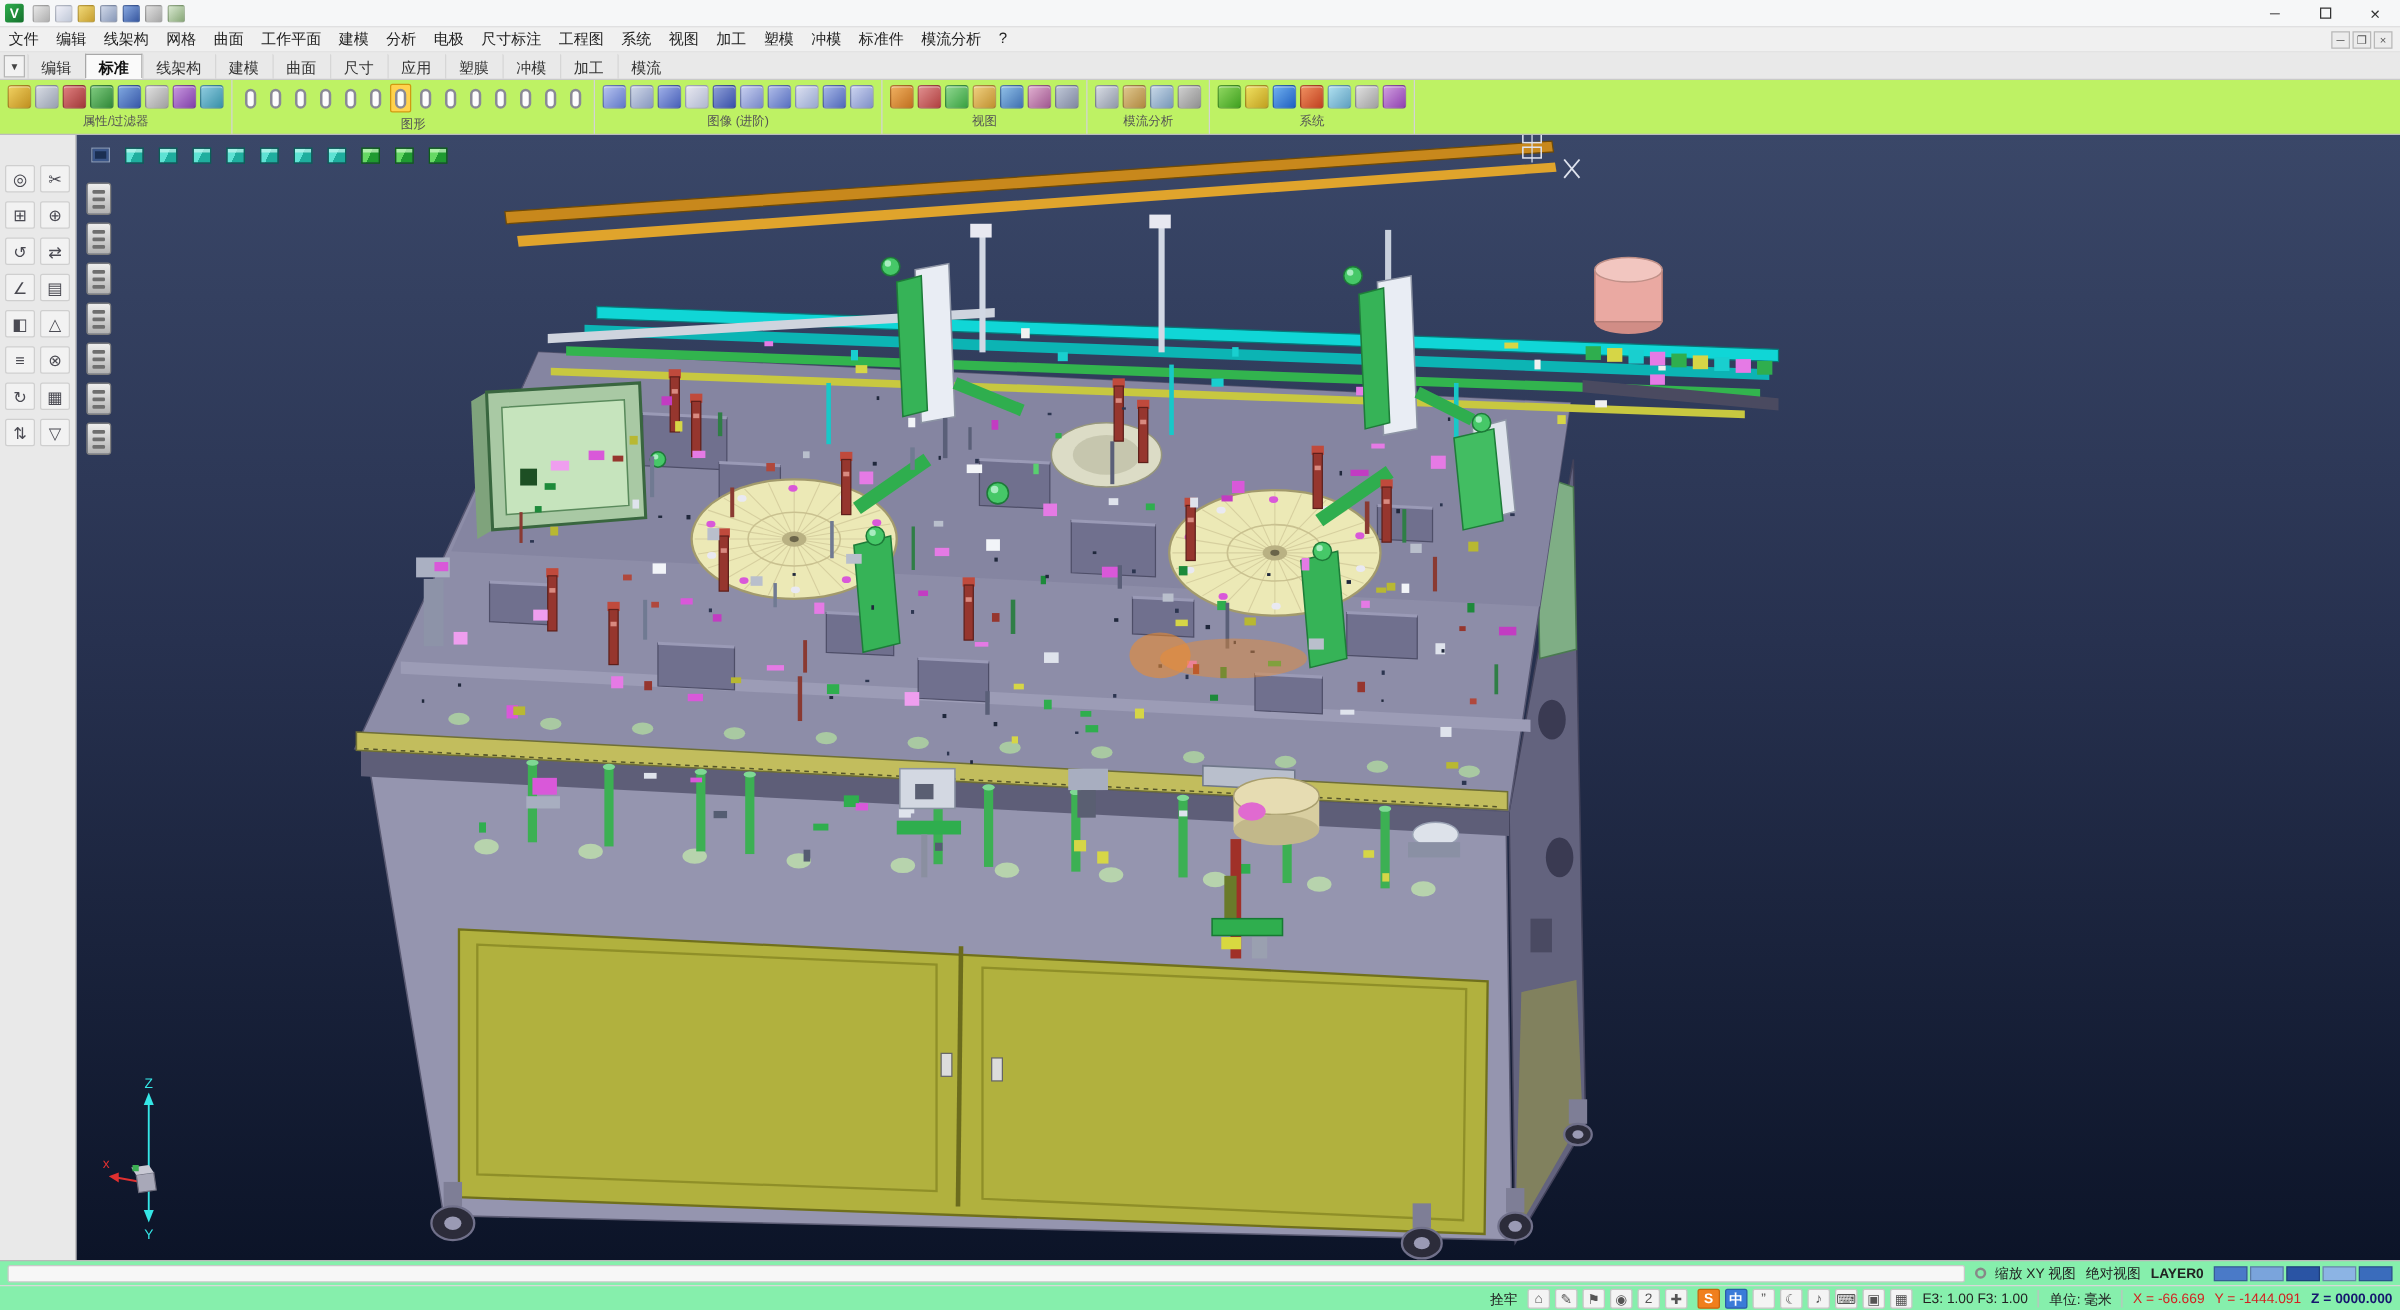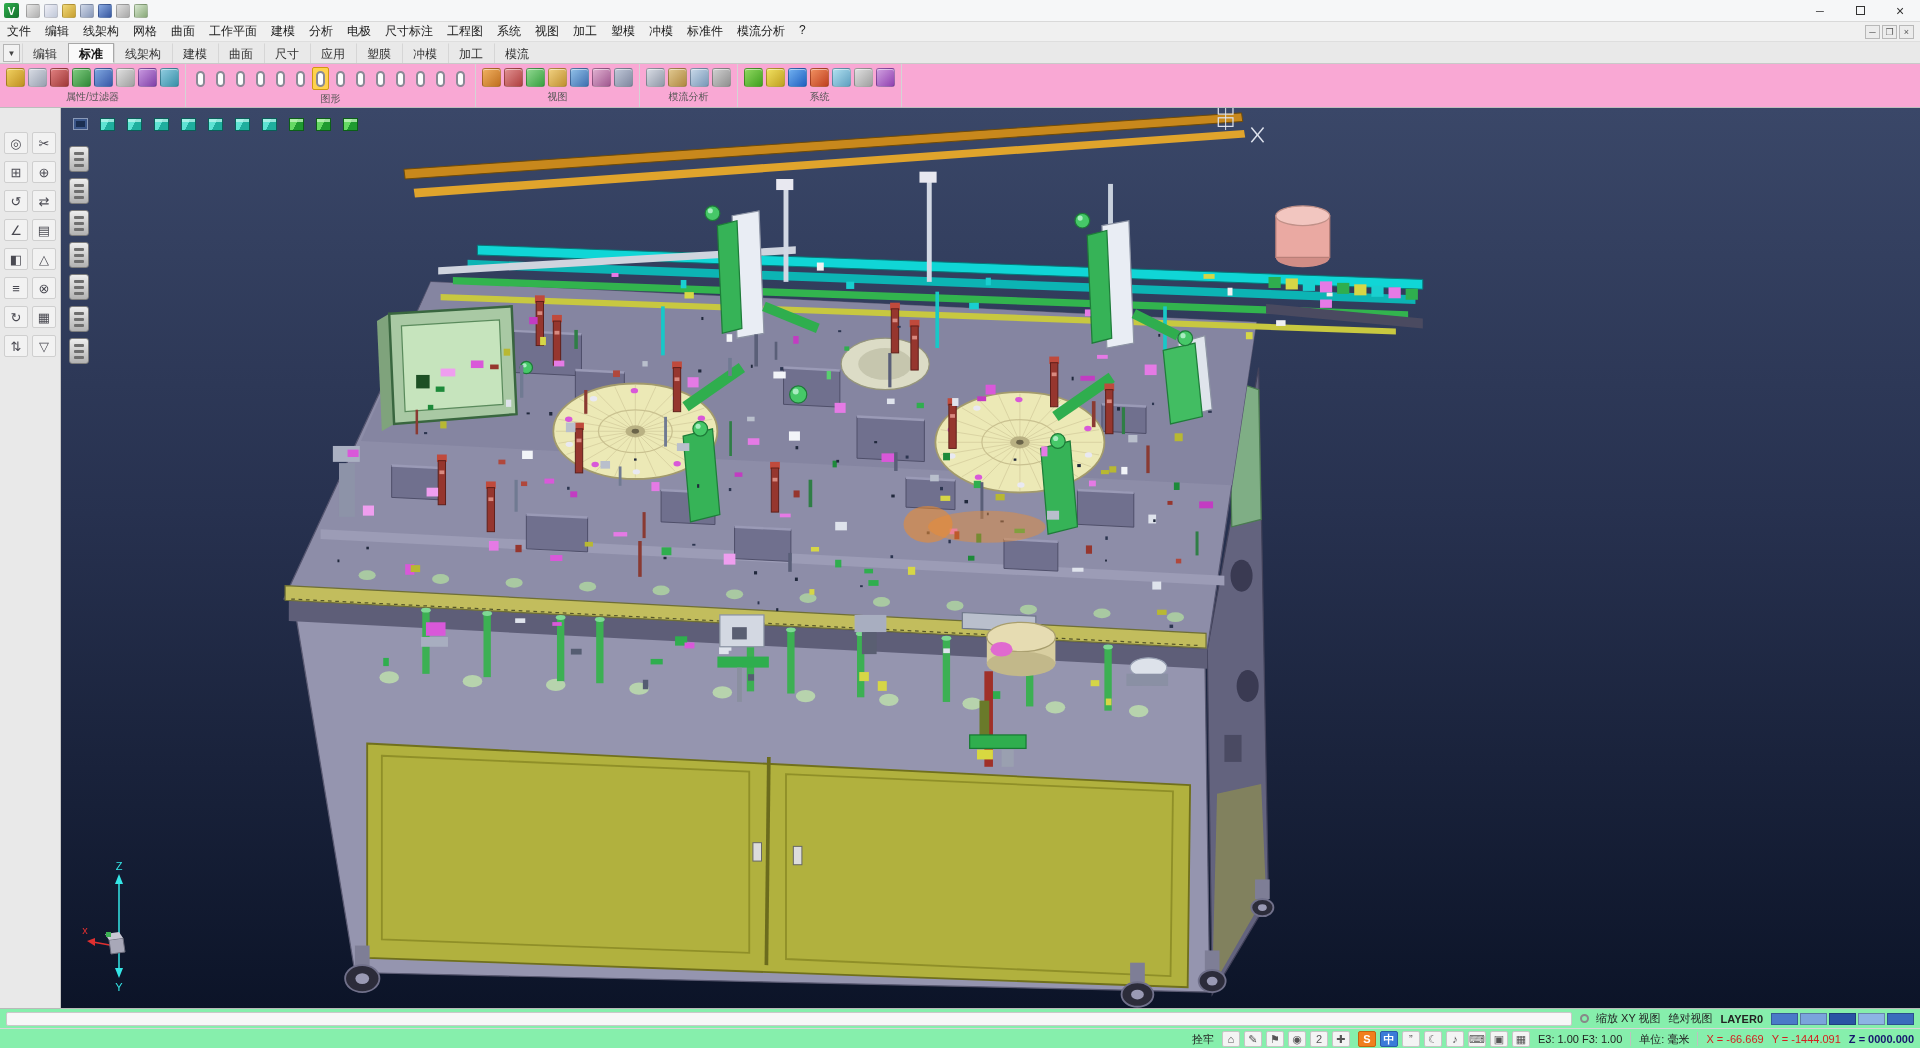--- a/index.html
+++ b/index.html
@@ -18,21 +18,21 @@
   .menu-items{display:flex;}
   .menu-item{padding:2px 7px;color:#222;white-space:nowrap}
   .mdi-btns{margin-left:auto;display:flex;gap:2px;margin-right:6px}
   .mdi-btn{width:15px;height:14px;border:1px solid #b8b8b8;background:#ececec;color:#555;font-size:9px;display:flex;align-items:center;justify-content:center}
   
   .tabbar{position:absolute;top:42px;height:22px;left:0;right:0;background:#e9e9e9;display:flex;align-items:flex-end;font-size:12px;border-bottom:1px solid #c9c9c9;padding-left:3px;z-index:50}
   .tab-dd{width:17px;height:18px;margin:0 2px 1px 0;border:1px solid #b5b5b5;background:#f2f2f2;color:#444;font-size:8px;display:flex;align-items:center;justify-content:center}
   .tab{padding:2px 10px 3px;height:20px;border:1px solid transparent;border-bottom:none;color:#333;white-space:nowrap;border-left:1px solid #d6d6d6}
   .tab.active{background:#fafafa;border:1px solid #a8a8a8;border-bottom:1px solid #fafafa;font-weight:bold;color:#111}
   
-  .toolbar{position:absolute;top:64px;height:44px;left:0;right:0;background:#f9a8d4;border-bottom:1px solid #bdbdbd;display:flex;z-index:50}
+  .toolbar{position:absolute;top:64px;height:44px;left:0;right:0;background:#bef264;border-bottom:1px solid #bdbdbd;display:flex;z-index:50}
   .tgroup{display:flex;flex-direction:column;border-right:1px solid #d4d4d4;padding:3px 6px 0;justify-content:space-between}
   .tg-icons{display:flex;align-items:center;gap:3px;height:24px}
   .tg-label{font-size:10px;color:#555;text-align:center;padding:2px 0 3px;white-space:nowrap}
   .chip{width:19px;height:19px;border-radius:3px;border:1px solid rgba(0,0,0,.18);box-shadow:inset 0 1px 0 rgba(255,255,255,.5)}
   .capsule-cell{width:17px;height:23px;display:flex;align-items:center;justify-content:center;border-radius:2px}
   .capsule-cell.hl{background:#ffd24d;border:1px solid #d09a10}
   .capsule{width:9px;height:16px;border:2px solid #8a8a96;border-radius:5px;background:#fdfdfd}
   
   .sidebar{position:absolute;top:108px;bottom:40px;left:0;width:61px;background:#e9e9e9;border-right:1px solid #c4c4c4;padding-top:24px;z-index:40}
   .side-grid{display:grid;grid-template-columns:24px 24px;gap:7px 4px;justify-content:center}
@@ -188,20 +188,35 @@
           <div class="capsule"></div>
         </div>
         <div class="capsule-cell">
           <div class="capsule"></div>
         </div>
         <div class="capsule-cell">
           <div class="capsule"></div>
         </div>
       </div>
       <div class="tg-label">图形</div>
+    </div>
+    <div class="tgroup">
+      <div class="tg-icons">
+        <div class="chip" style="background: linear-gradient(135deg, rgb(184, 196, 240), rgb(96, 120, 200));"></div>
+        <div class="chip" style="background: linear-gradient(135deg, rgb(208, 216, 232), rgb(136, 152, 192));"></div>
+        <div class="chip" style="background: linear-gradient(135deg, rgb(160, 176, 232), rgb(72, 96, 184));"></div>
+        <div class="chip" style="background: linear-gradient(135deg, rgb(232, 232, 240), rgb(176, 184, 208));"></div>
+        <div class="chip" style="background: linear-gradient(135deg, rgb(144, 160, 216), rgb(56, 80, 168));"></div>
+        <div class="chip" style="background: linear-gradient(135deg, rgb(200, 208, 240), rgb(120, 136, 200));"></div>
+        <div class="chip" style="background: linear-gradient(135deg, rgb(176, 188, 232), rgb(88, 112, 192));"></div>
+        <div class="chip" style="background: linear-gradient(135deg, rgb(220, 224, 240), rgb(152, 168, 208));"></div>
+        <div class="chip" style="background: linear-gradient(135deg, rgb(168, 184, 232), rgb(80, 104, 184));"></div>
+        <div class="chip" style="background: linear-gradient(135deg, rgb(204, 212, 240), rgb(128, 144, 200));"></div>
+      </div>
+      <div class="tg-label">图像 (进阶)</div>
     </div>
     <div class="tgroup">
       <div class="tg-icons">
         <div class="chip" style="background: linear-gradient(135deg, rgb(240, 176, 96), rgb(192, 112, 32));"></div>
         <div class="chip" style="background: linear-gradient(135deg, rgb(224, 144, 144), rgb(176, 64, 64));"></div>
         <div class="chip" style="background: linear-gradient(135deg, rgb(144, 216, 144), rgb(56, 160, 64));"></div>
         <div class="chip" style="background: linear-gradient(135deg, rgb(240, 208, 128), rgb(192, 144, 48));"></div>
         <div class="chip" style="background: linear-gradient(135deg, rgb(144, 192, 232), rgb(64, 112, 176));"></div>
         <div class="chip" style="background: linear-gradient(135deg, rgb(224, 176, 208), rgb(160, 88, 144));"></div>
         <div class="chip" style="background: linear-gradient(135deg, rgb(192, 200, 216), rgb(128, 136, 160));"></div>

